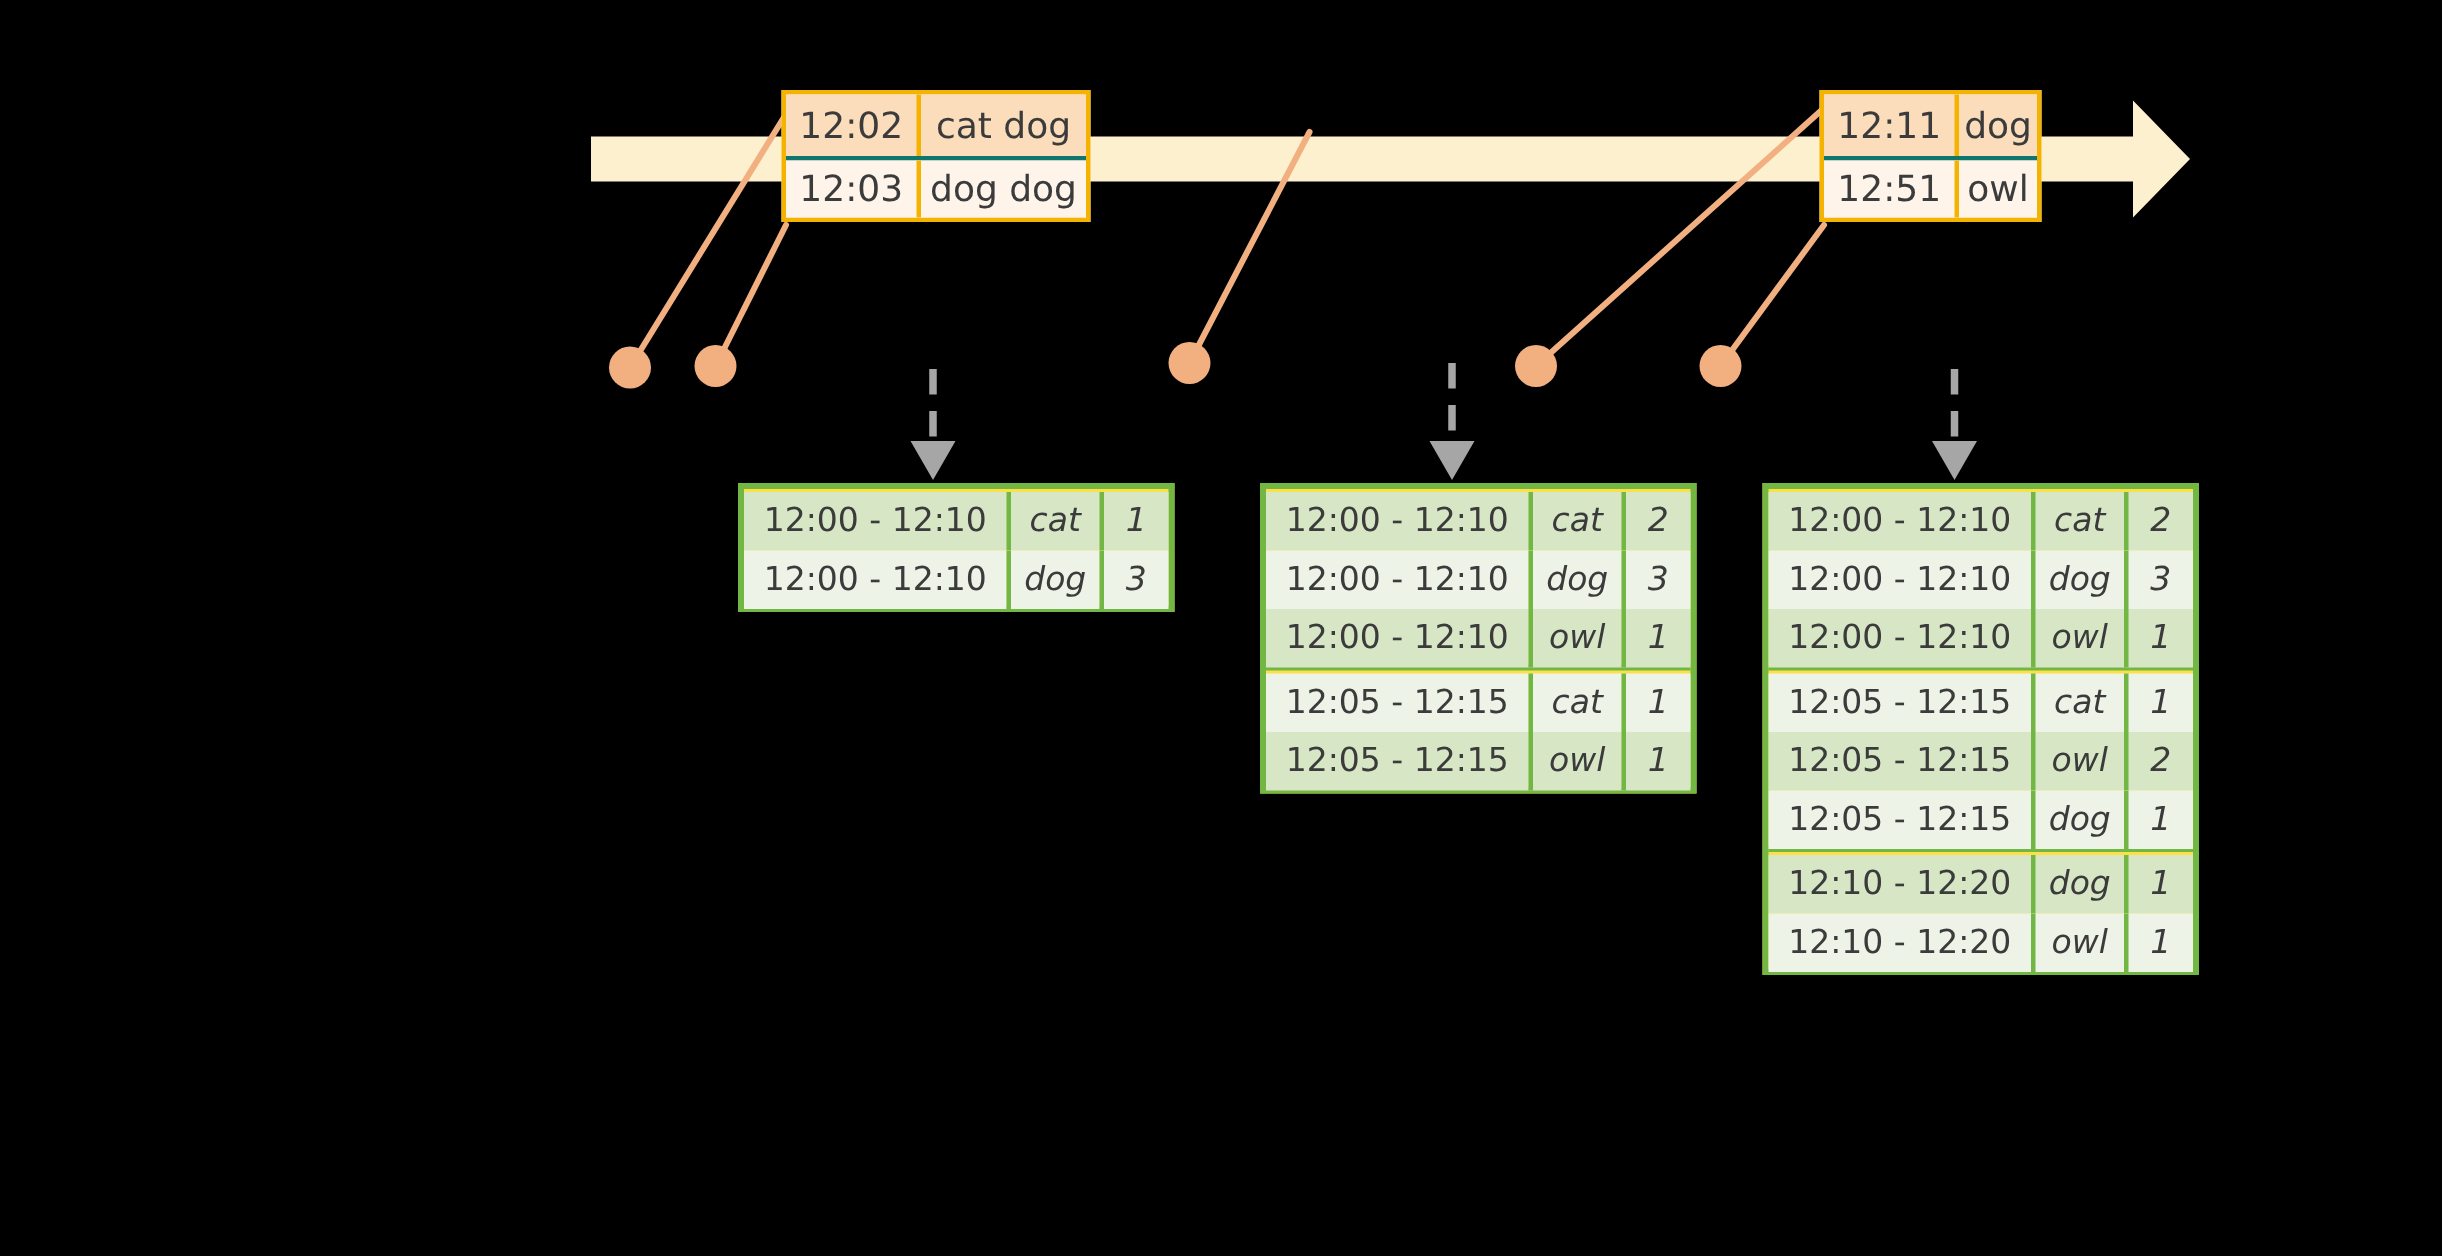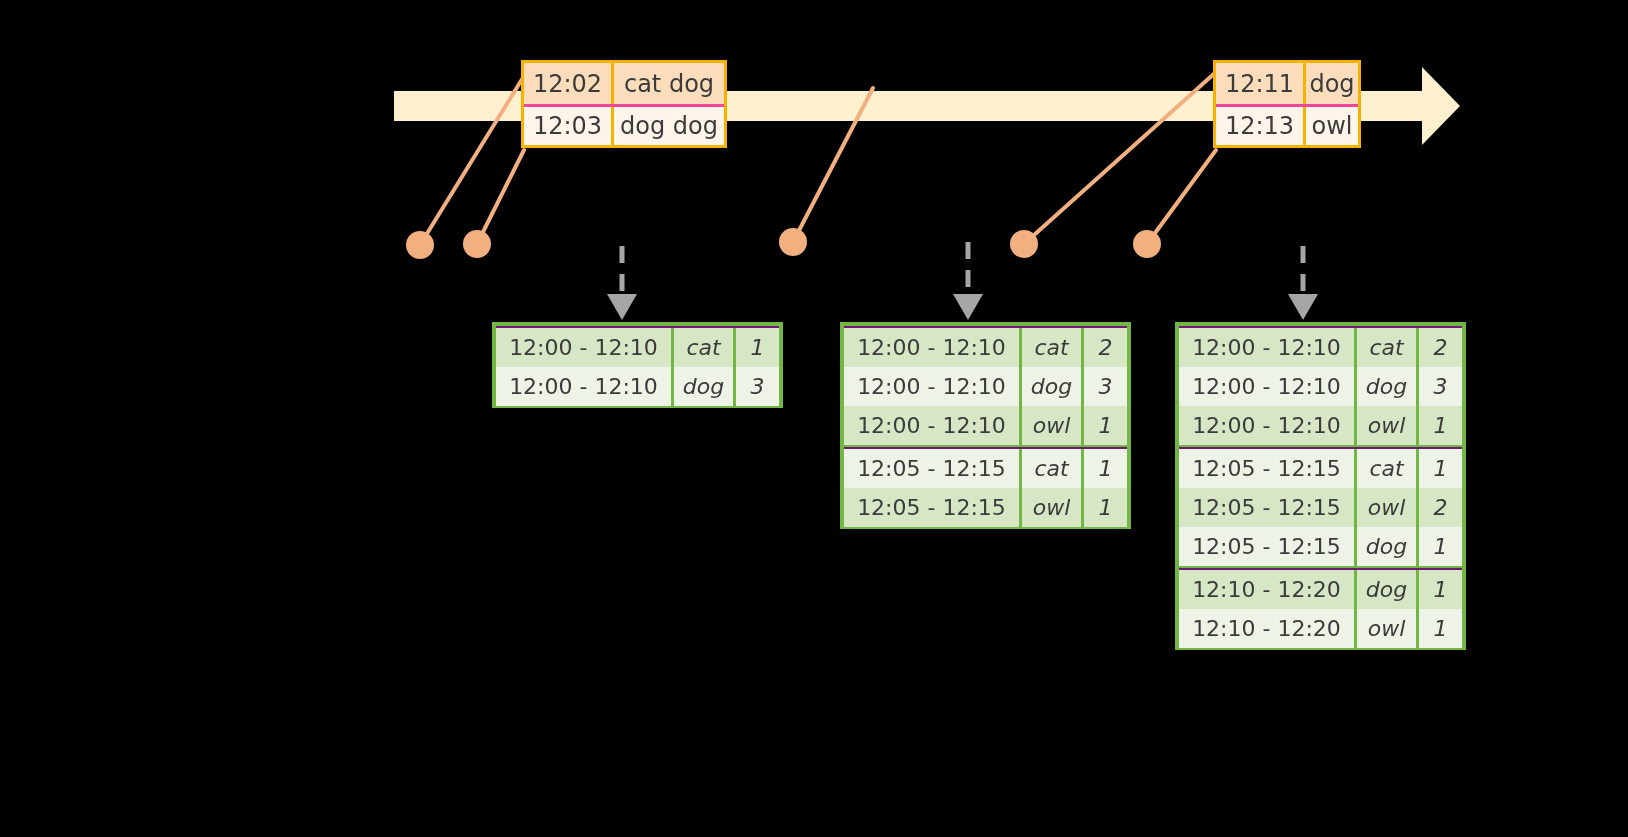--- a/index.html
+++ b/index.html
@@ -37,42 +37,42 @@
     border: 3px solid #F5B301;
     box-sizing: border-box;
     background: #FFF4E6;
   }
   .event-row {
     display: flex;
     height: 41px;
     box-sizing: border-box;
   }
   .event-group .event-row + .event-row {
-    border-top: 3px solid #ec4899;
+    border-top: 3px solid #0f766e;
   }
   .event-row.shade .cell { background: #FBDDBC; }
   .event-row.plain .cell { background: #FEF4EA; }
   .event-row .cell {
     display: flex;
     align-items: center;
     justify-content: center;
     font-size: 24px;
     color: #3b3b3b;
     box-sizing: border-box;
     height: 100%;
   }
   .event-row .cell-time { width: 90px; border-right: 3px solid #F5B301; }
   .event-row .cell-words { flex: 1; }
 
   
   .result-table {
     position: absolute;
     border: 4px solid #72B644;
     box-sizing: border-box;
-    background: #701a75;
+    background: #fde047;
   }
   .res-row {
     display: flex;
     height: 39px;
     box-sizing: border-box;
   }
   .res-row .rcell {
     display: flex;
     align-items: center;
     justify-content: center;
@@ -142,21 +142,21 @@
     </div>
   </div>
 
 
   <div class="event-group" style="left:1213px; top:60px; width:148px;">
     <div class="event-row shade">
       <div class="cell cell-time">12:11</div>
       <div class="cell cell-words">dog</div>
     </div>
     <div class="event-row plain">
-      <div class="cell cell-time">12:13</div>
+      <div class="cell cell-time">12:51</div>
       <div class="cell cell-words">owl</div>
     </div>
   </div>
 
   <div class="dot" style="left:406px; top:231px;"></div>
   <div class="dot" style="left:463px; top:230px;"></div>
   <div class="dot" style="left:779px; top:228px;"></div>
   <div class="dot" style="left:1010px; top:230px;"></div>
   <div class="dot" style="left:1133px; top:230px;"></div>
 

